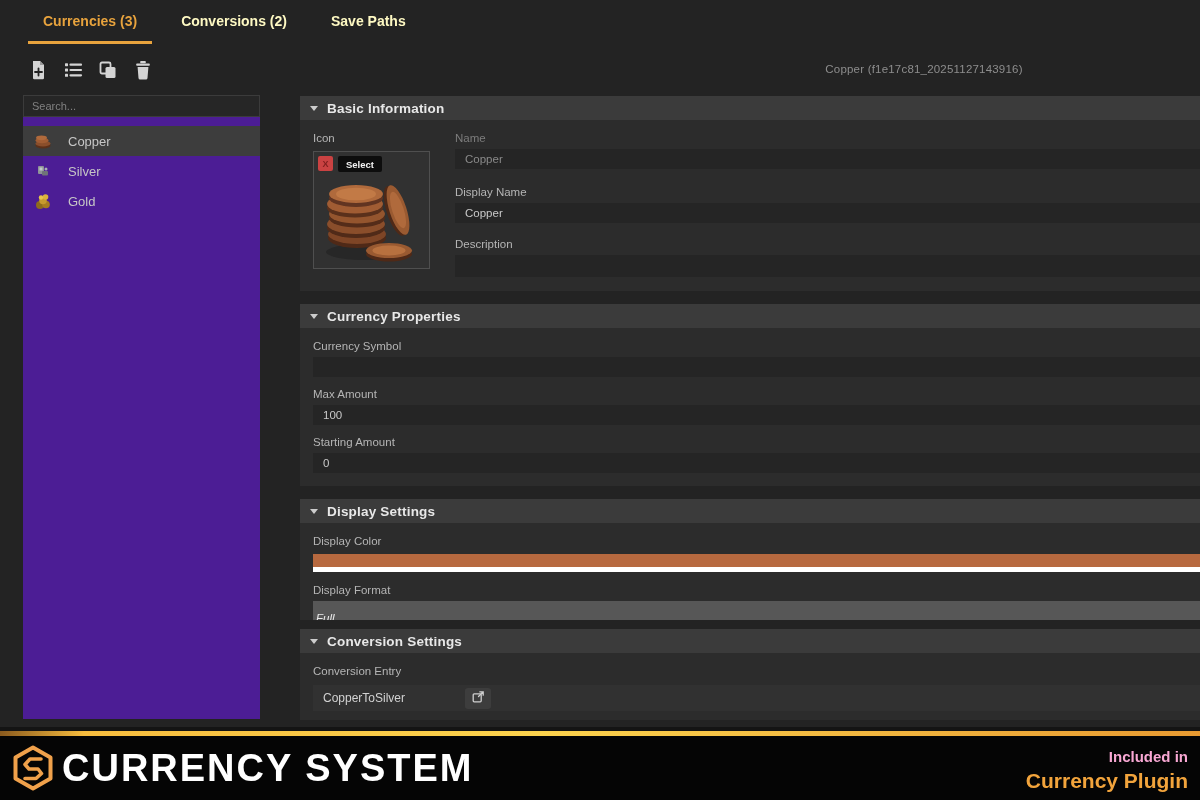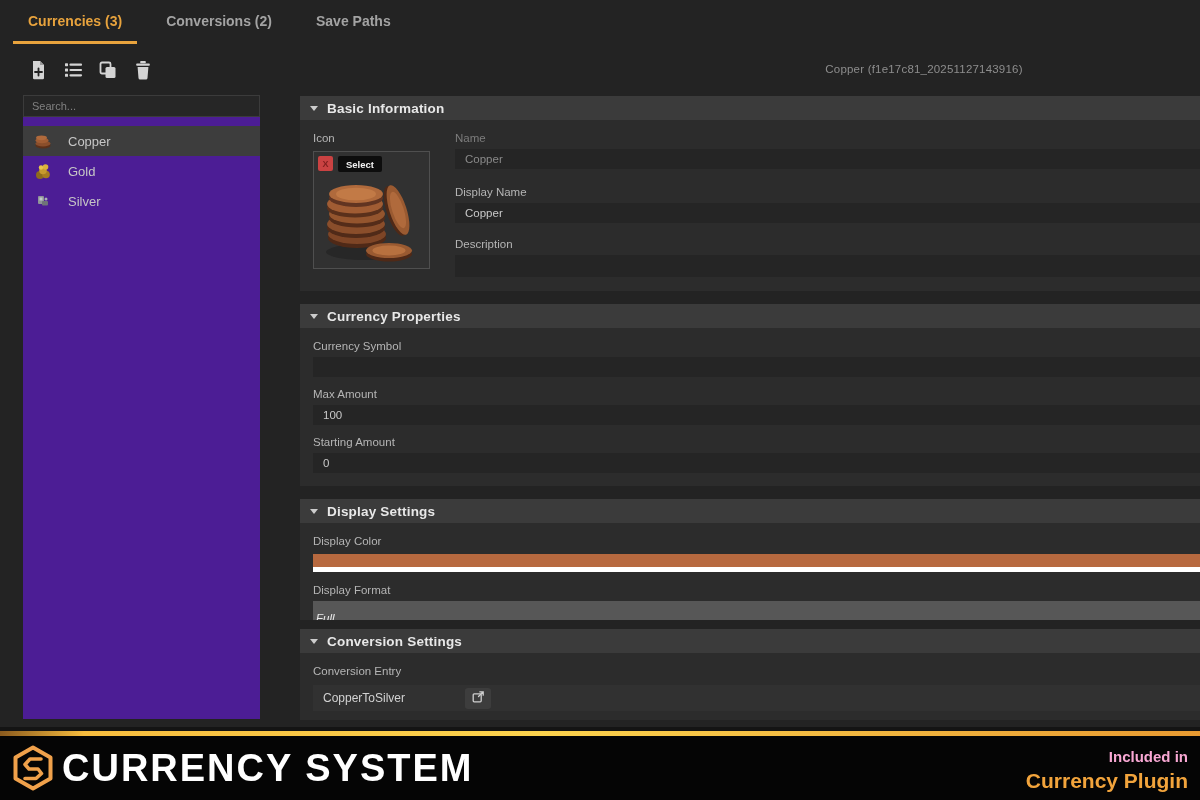--- a/index.html
+++ b/index.html
@@ -3,23 +3,23 @@
 <meta charset="utf-8">
 <style>
   html,body{margin:0;padding:0;}
   body{
     width:1200px;height:800px;position:relative;overflow:hidden;
     background:#232323;
     font-family:"Liberation Sans","DejaVu Sans",sans-serif;
     -webkit-font-smoothing:antialiased;
   }
   
-  .tabbar{position:absolute;left:0;top:0;width:100%;height:46px;display:flex;padding-left:13px;box-sizing:border-box;}
+  .tabbar{position:absolute;left:0;top:0;width:100%;height:46px;display:flex;padding-left:28px;box-sizing:border-box;}
   .tab{height:44px;display:flex;align-items:center;padding:0 15px;margin-right:14px;
-       font-size:14px;font-weight:700;color:#a3a3a3;cursor:pointer;border-bottom:3px solid transparent;box-sizing:border-box;}
+       font-size:14px;font-weight:700;color:#fef9c3;cursor:pointer;border-bottom:3px solid transparent;box-sizing:border-box;}
   .tab.active{color:#e8a33d;border-bottom-color:#e8a33d;}
   
   .toolbar{position:absolute;left:28px;top:60px;display:flex;gap:15px;align-items:center;}
   .tool-btn{width:20px;height:20px;display:flex;align-items:center;justify-content:center;cursor:pointer;}
   .tool-btn svg{display:block;}
   .asset-header{position:absolute;left:624px;top:63px;width:600px;text-align:center;
                 font-size:11.5px;color:#8d8d8d;letter-spacing:.2px;}
   
   .left-panel{position:absolute;left:23px;top:95px;width:237px;height:624px;background:#4c1d95;box-sizing:border-box;}
   .search-input{width:100%;height:22px;box-sizing:border-box;background:#262626;border:1px solid #3b3b3b;
@@ -152,39 +152,39 @@
           <ellipse cx="10" cy="12.5" rx="7.5" ry="3" fill="#8a4e2b"></ellipse>
           <ellipse cx="9" cy="9.5" rx="6.5" ry="2.7" fill="#a05c33"></ellipse>
           <ellipse cx="8.5" cy="6.8" rx="5.5" ry="2.4" fill="#b06a3c"></ellipse>
         </svg>
       </span>
       <span class="list-label">Copper</span>
     </div>
     <div class="list-row">
       <span class="thumb">
         <svg width="20" height="20" viewBox="0 0 20 20">
+          <rect x="5" y="5" width="6" height="8" rx="1" fill="#8f9497"></rect>
+          <rect x="9" y="10" width="6" height="4.5" rx="1" fill="#6f7478"></rect>
+          <rect x="6.5" y="6.5" width="3" height="3" fill="#c3c8cc"></rect>
+          <circle cx="13" cy="8" r="1.5" fill="#aab0b4"></circle>
+        </svg>
+      </span>
+      <span class="list-label">Silver</span>
+    </div>
+    <div class="list-row">
+      <span class="thumb">
+        <svg width="20" height="20" viewBox="0 0 20 20">
           <circle cx="7" cy="14" r="4" fill="#8f6a1c"></circle>
           <circle cx="13" cy="13.5" r="3.8" fill="#a87c1f"></circle>
           <circle cx="10" cy="9.5" r="3.8" fill="#c79a2e"></circle>
           <circle cx="12.5" cy="6" r="2.8" fill="#dbb23b"></circle>
           <circle cx="8" cy="6.5" r="2.2" fill="#e8c44d"></circle>
         </svg>
       </span>
       <span class="list-label">Gold</span>
-    </div>
-    <div class="list-row">
-      <span class="thumb">
-        <svg width="20" height="20" viewBox="0 0 20 20">
-          <rect x="5" y="5" width="6" height="8" rx="1" fill="#8f9497"></rect>
-          <rect x="9" y="10" width="6" height="4.5" rx="1" fill="#6f7478"></rect>
-          <rect x="6.5" y="6.5" width="3" height="3" fill="#c3c8cc"></rect>
-          <circle cx="13" cy="8" r="1.5" fill="#aab0b4"></circle>
-        </svg>
-      </span>
-      <span class="list-label">Silver</span>
     </div>
   </div>
 </div>
 
 <div class="right-panel">
 
   <div class="sec-basic">
     <div class="section-header">
       <span class="collapse-arrow"></span>
       <span class="section-title">Basic Information</span>

